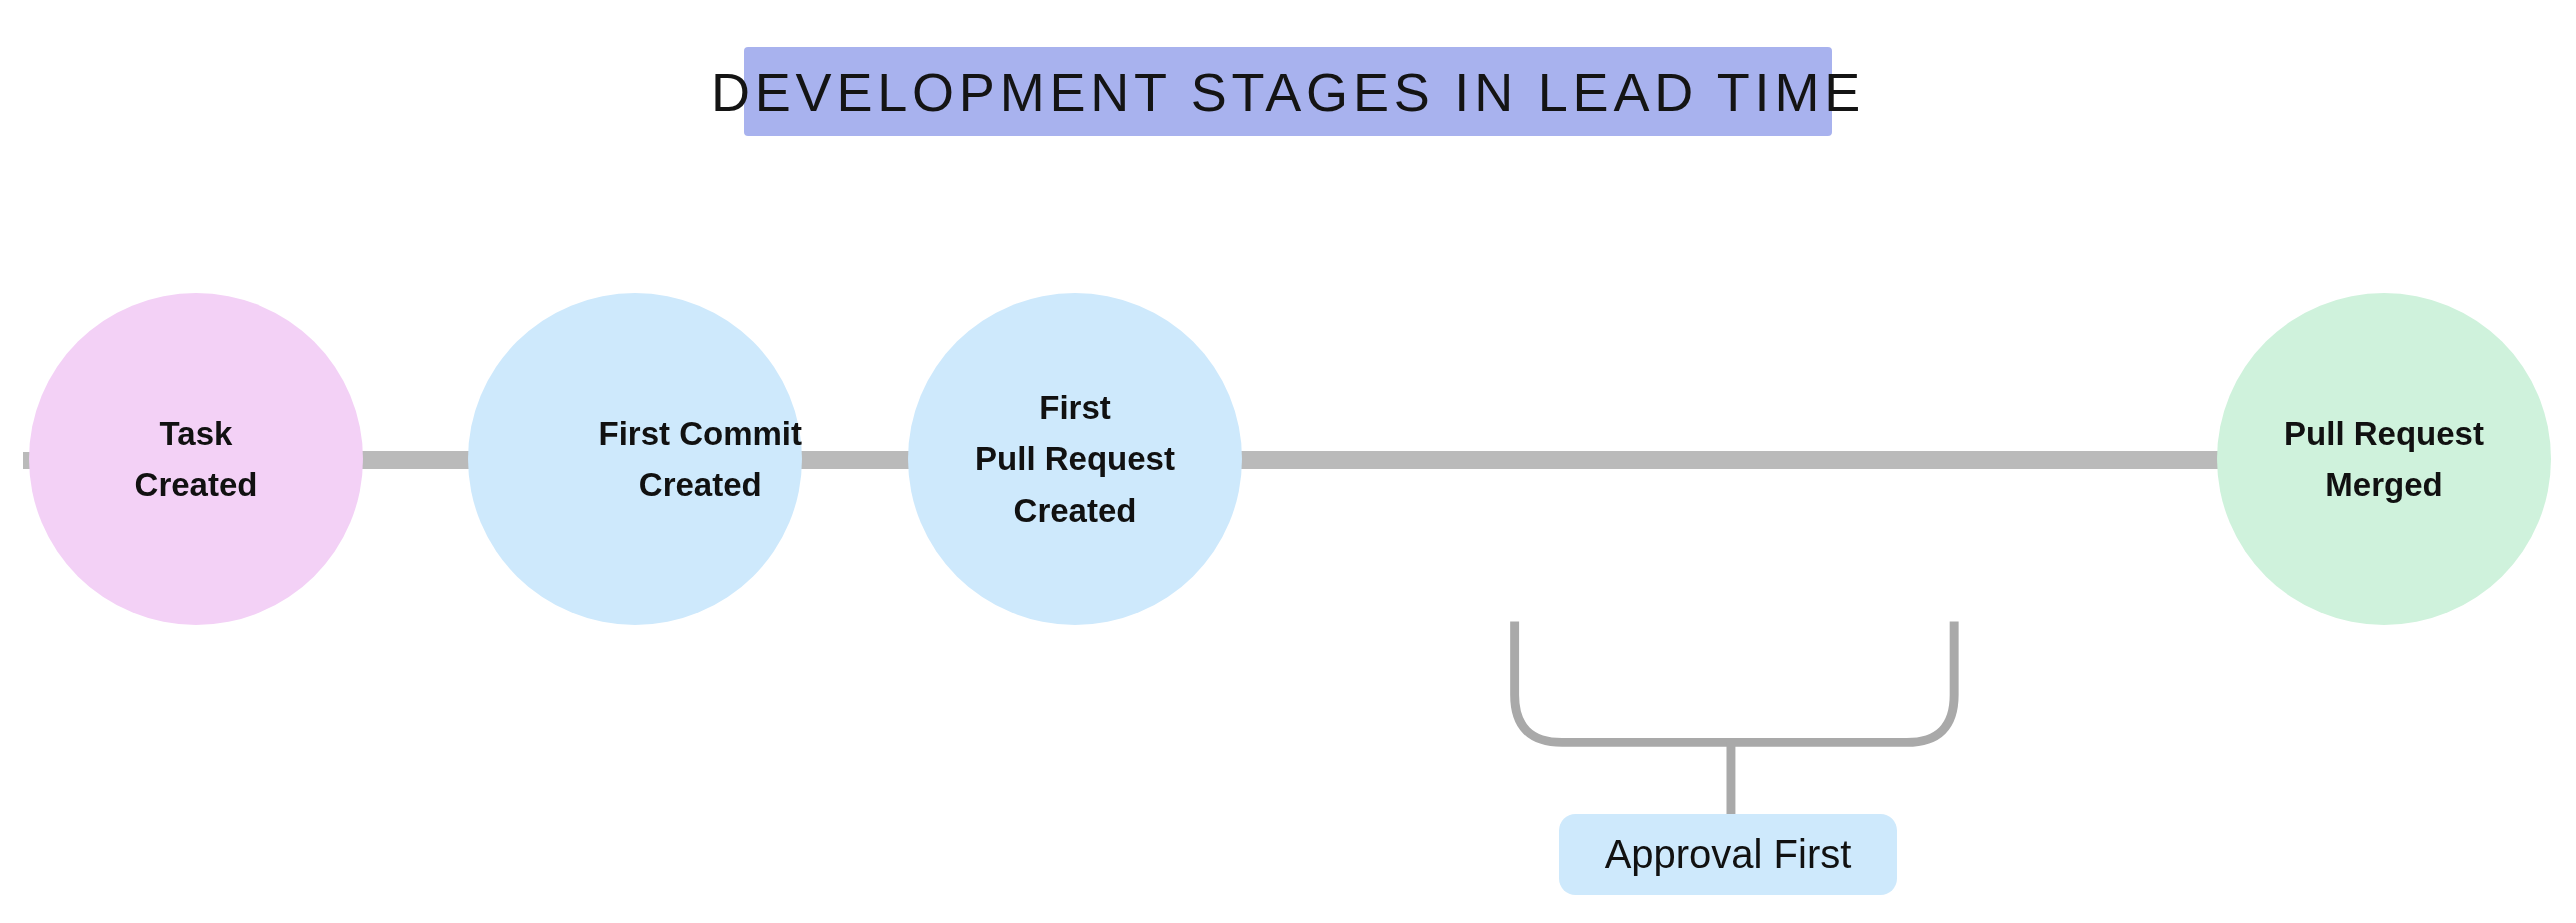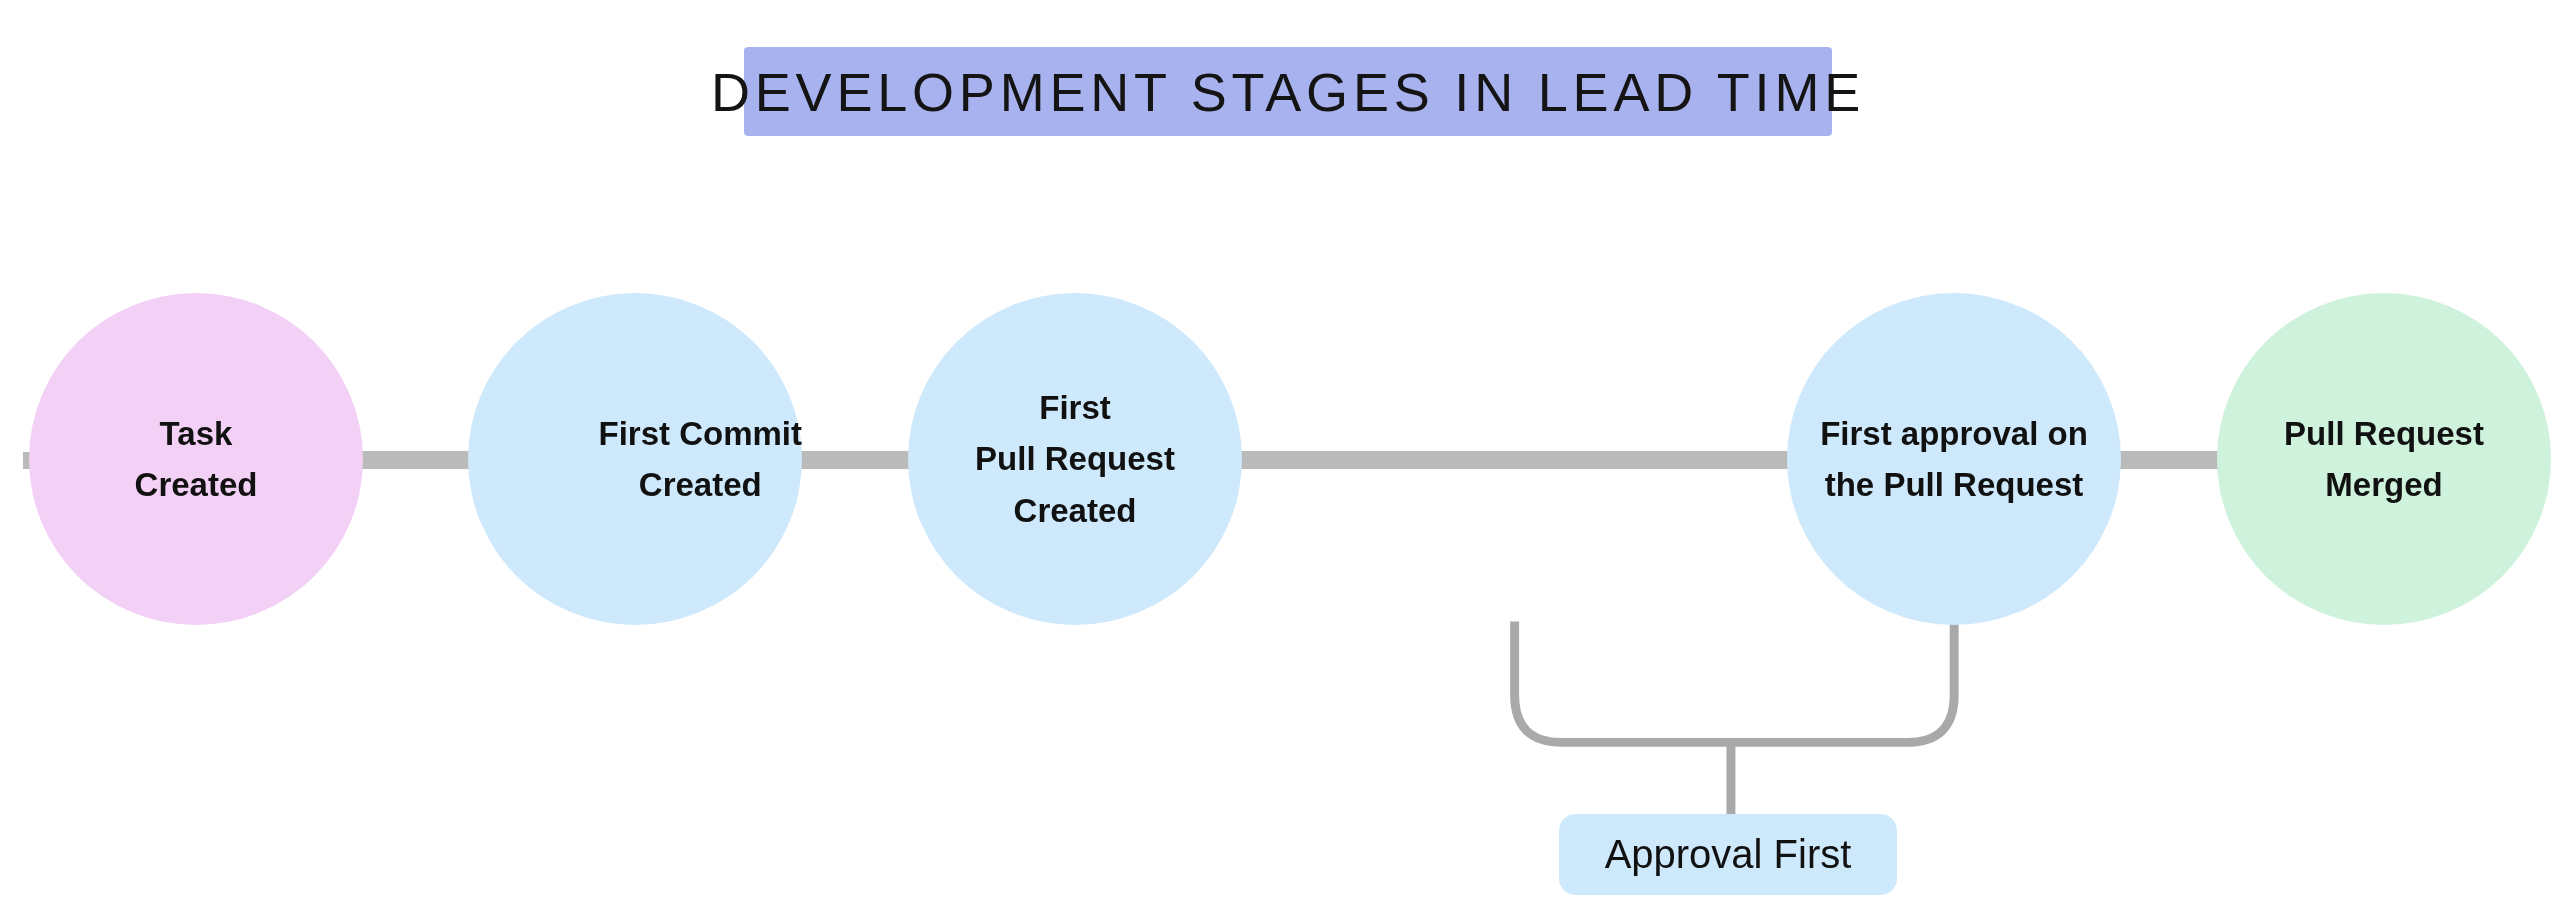--- a/index.html
+++ b/index.html
@@ -136,24 +136,20 @@
   </div>
   <div class="stage-node stage-2" style="background: rgb(206, 233, 252); justify-content: flex-end;">
     <span class="stage-label">First Commit
 Created</span>
   </div>
   <div class="stage-node stage-3" style="background: rgb(206, 233, 252); align-items: center;">
     <span class="stage-label">First
 Pull Request
 Created</span>
   </div>
-  <div class="stage-node stage-5" style="background: rgb(206, 233, 252);">
-    <span class="stage-label">First approval on
-the Pull Request</span>
-  </div>
   <div class="stage-node stage-6" style="background: rgb(207, 242, 220);">
     <span class="stage-label">Pull Request
 Merged</span>
   </div>
 
   <div class="approval-time-label" style="background: rgb(206, 233, 252);">
     <span class="annotation-text">Approval First</span>
   </div>
 
 </div>

